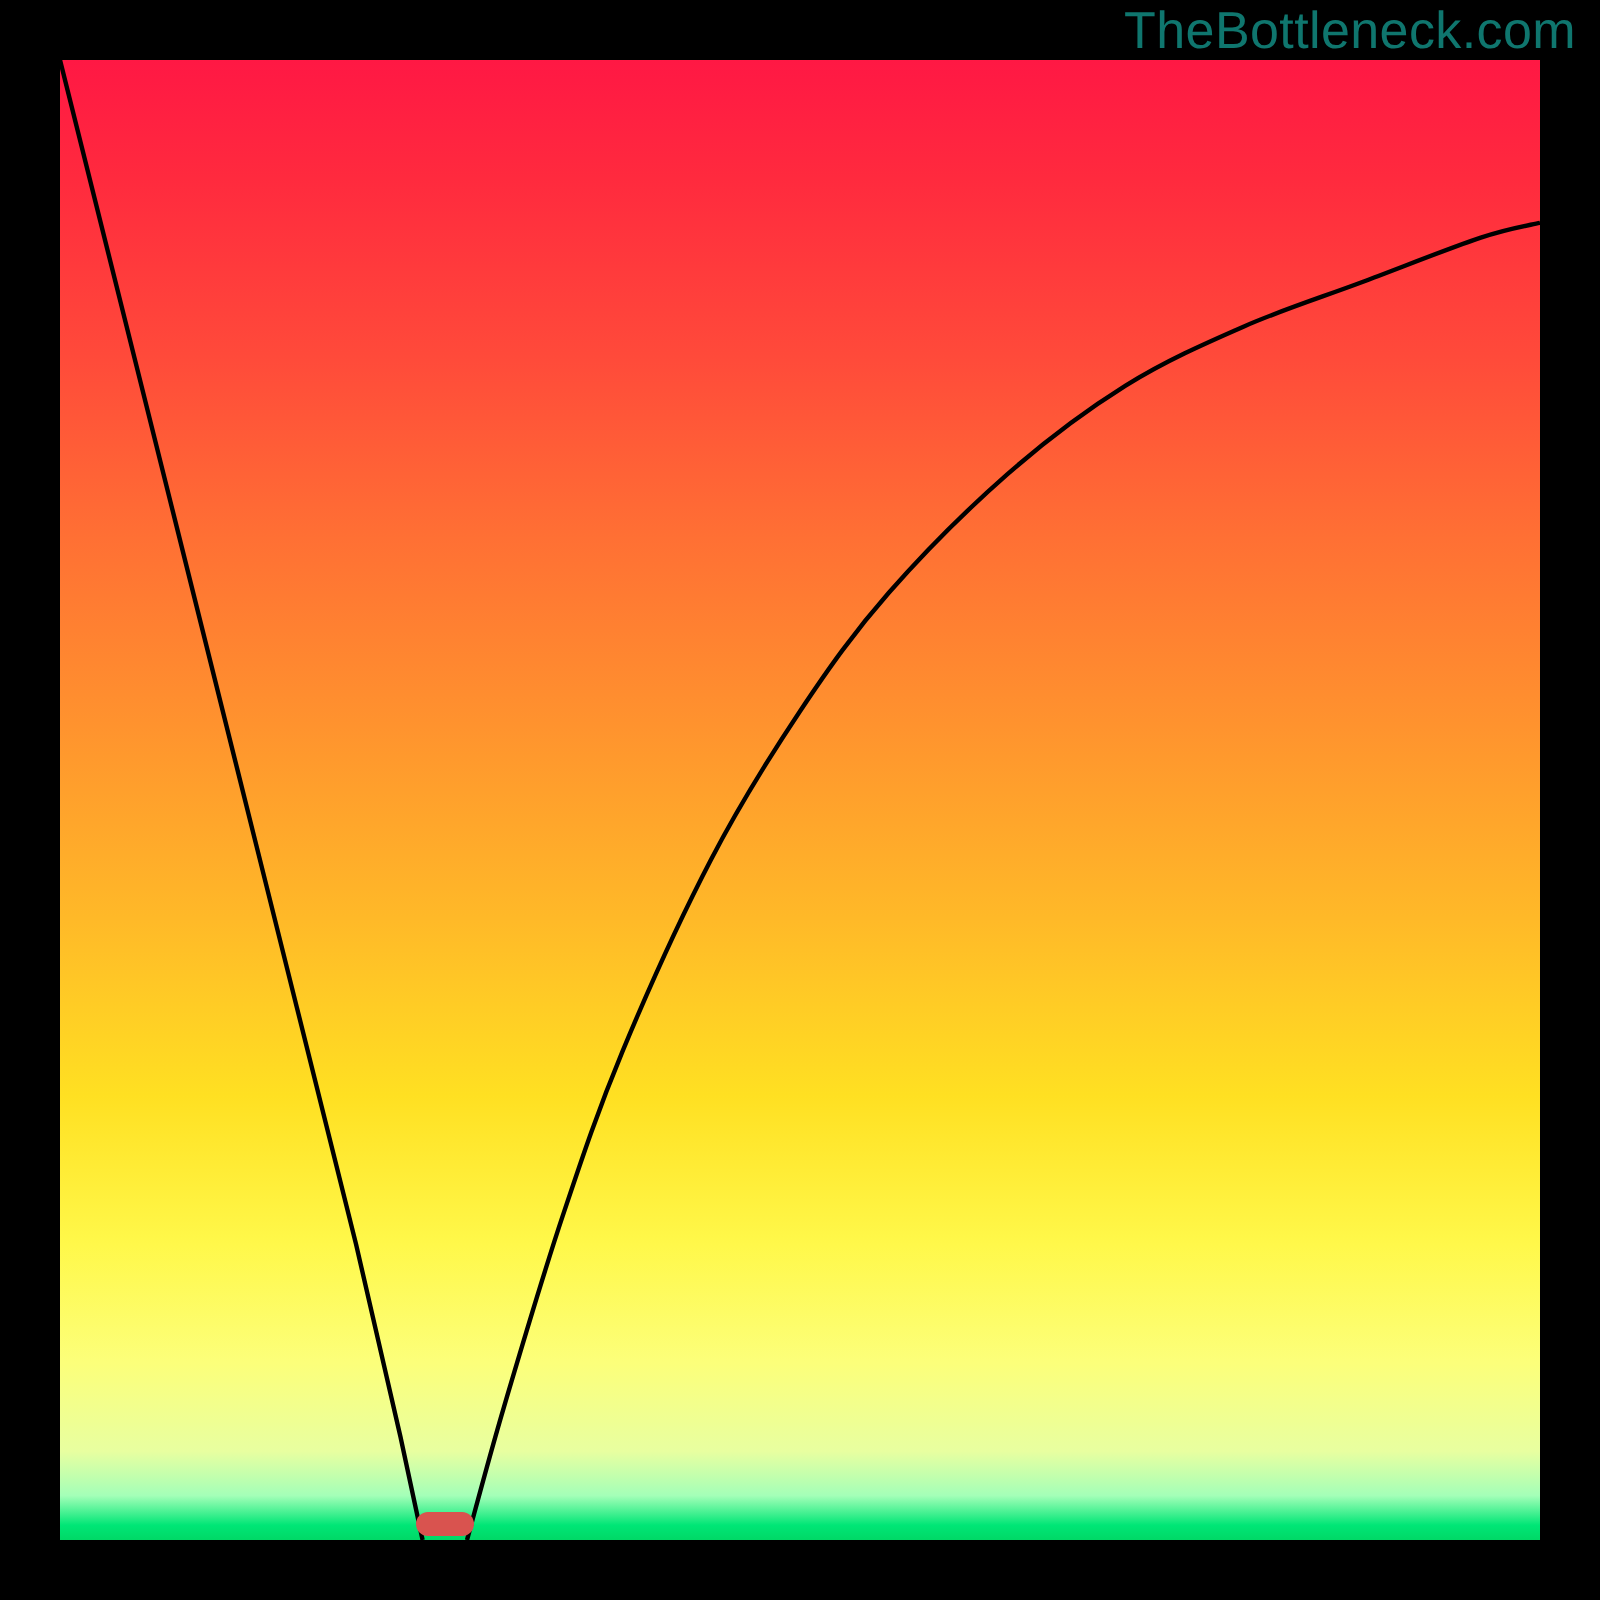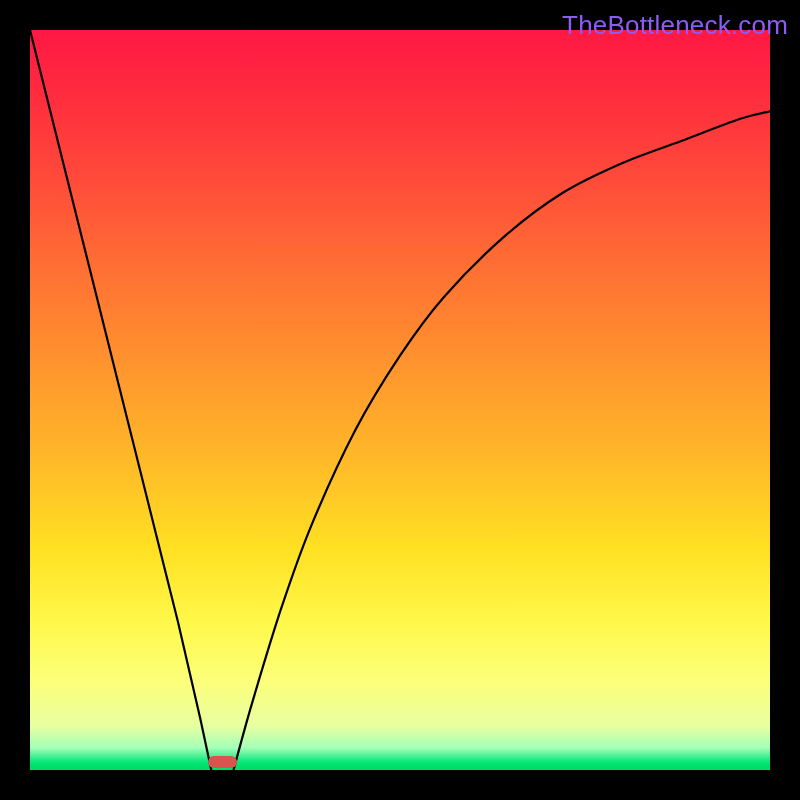--- a/index.html
+++ b/index.html
@@ -11,23 +11,23 @@
     font-family: Arial, Helvetica, sans-serif;
   }
   .frame {
     position: relative;
     width: 800px;
     height: 800px;
     background: #000;
   }
   .watermark {
     position: absolute;
-    top: 10px;
+    top: 0;
     right: 12px;
-    color: #8b5cf6;
+    color: #0f766e;
     font-size: 26px;
     font-weight: 500;
     letter-spacing: 0.2px;
     z-index: 3;
     margin-left: 20px;
   }
   .plot-area {
     position: absolute;
     left: 30px;
     top: 30px;

